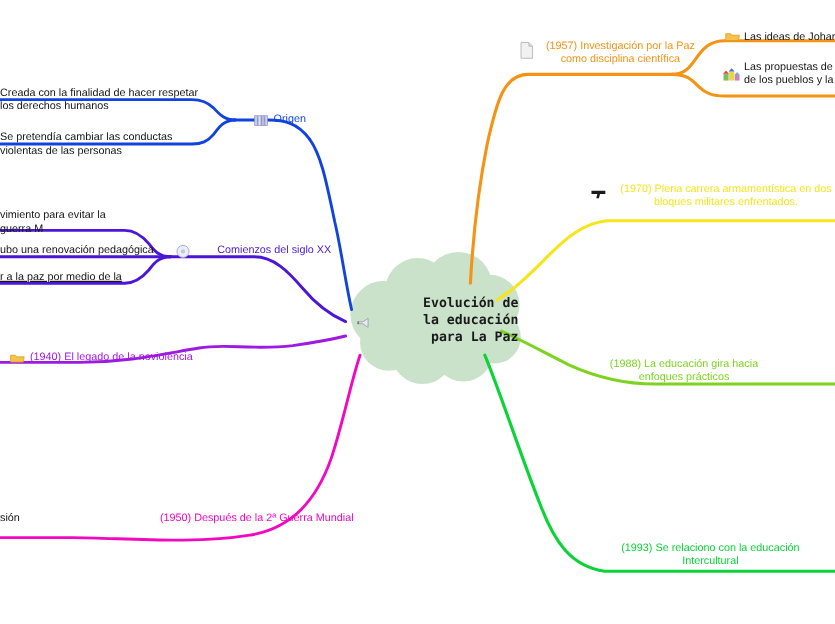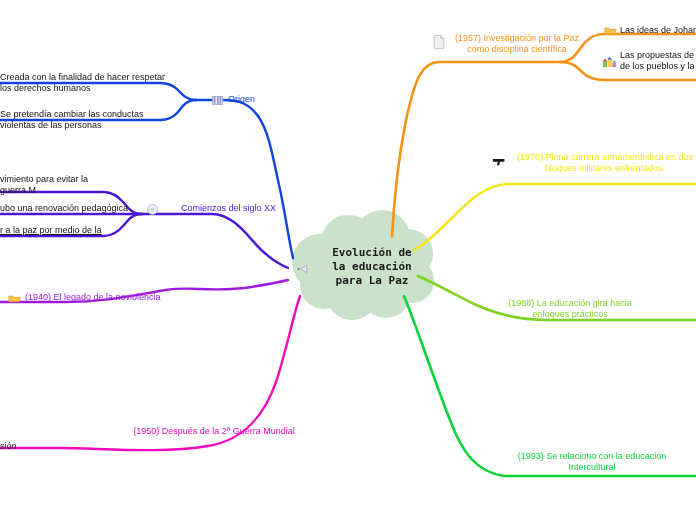--- a/index.html
+++ b/index.html
@@ -42,21 +42,21 @@
   #central-text {
     position: absolute;
     left: 312px;
     top: 246px;
     width: 120px;
     font-family: "DejaVu Sans Mono", monospace;
     font-size: 11px;
     line-height: 14px;
     font-weight: bold;
     color: #1a1a1a;
-    text-align: center;
+    text-align: right;
     white-space: pre-line;
   }
   .t-center { text-align: center; }
   .t-left { text-align: left; }
 </style>
 </head>
 <body>
 
 <div id="canvas">
 
@@ -143,21 +143,21 @@
   <div class="node-label wrap t-left" style="left:0px; top:174px; width:112px; color:#141414;">vimiento para evitar la guerra M</div>
   <div class="node-label t-left" style="left:0px; top:203px; color:#141414;">ubo una renovación pedagógica</div>
   <div class="node-label t-left" style="left:0px; top:225px; color:#141414;text-decoration:underline;">r a la paz por medio de la</div>
 
   <svg class="ico" style="left:8px; top:292px;" viewBox="0 0 16 16">
     <path d="M1 5 L6 5 L7.4 6.6 L15 6.6 L14 12 L1 12 Z" fill="#f7c24a" stroke="#d79f1f" stroke-width="0.8"></path>
   </svg>
   <div class="node-label t-left" style="left:25px; top:292px; color:#9d1ae0;">(1940) El legado de la noviolencia</div>
 
   <div class="node-label wrap t-center" style="left:112px; top:426px; width:204px; color:#f208c0;">(1950) Después de la  2ª Guerra Mundial</div>
-  <div class="node-label t-left" style="left:0px; top:426px; color:#141414;margin-top:15px;">sión</div>
+  <div class="node-label t-left" style="left:0px; top:426px; color:#141414;">sión</div>
 
   <svg class="ico" style="left:432px; top:34px; width:14px; height:16px;" viewBox="0 0 16 18">
     <path d="M2.5 1.5 L10 1.5 L13.5 5 L13.5 16.5 L2.5 16.5 Z" fill="#f1f1f1" stroke="#b9b9b9" stroke-width="0.9"></path>
     <path d="M10 1.5 L10 5 L13.5 5" fill="#dcdcdc" stroke="#b9b9b9" stroke-width="0.9"></path>
   </svg>
   <div class="node-label wrap t-center" style="left:450px; top:33px; width:134px; color:#f59314;">(1957) Investigación por la Paz como disciplina científica</div>
 
   <svg class="ico" style="left:604px; top:24px;" viewBox="0 0 16 16">
     <path d="M1 5 L6 5 L7.4 6.6 L15 6.6 L14 12 L1 12 Z" fill="#f7c24a" stroke="#d79f1f" stroke-width="0.8"></path>
   </svg>

